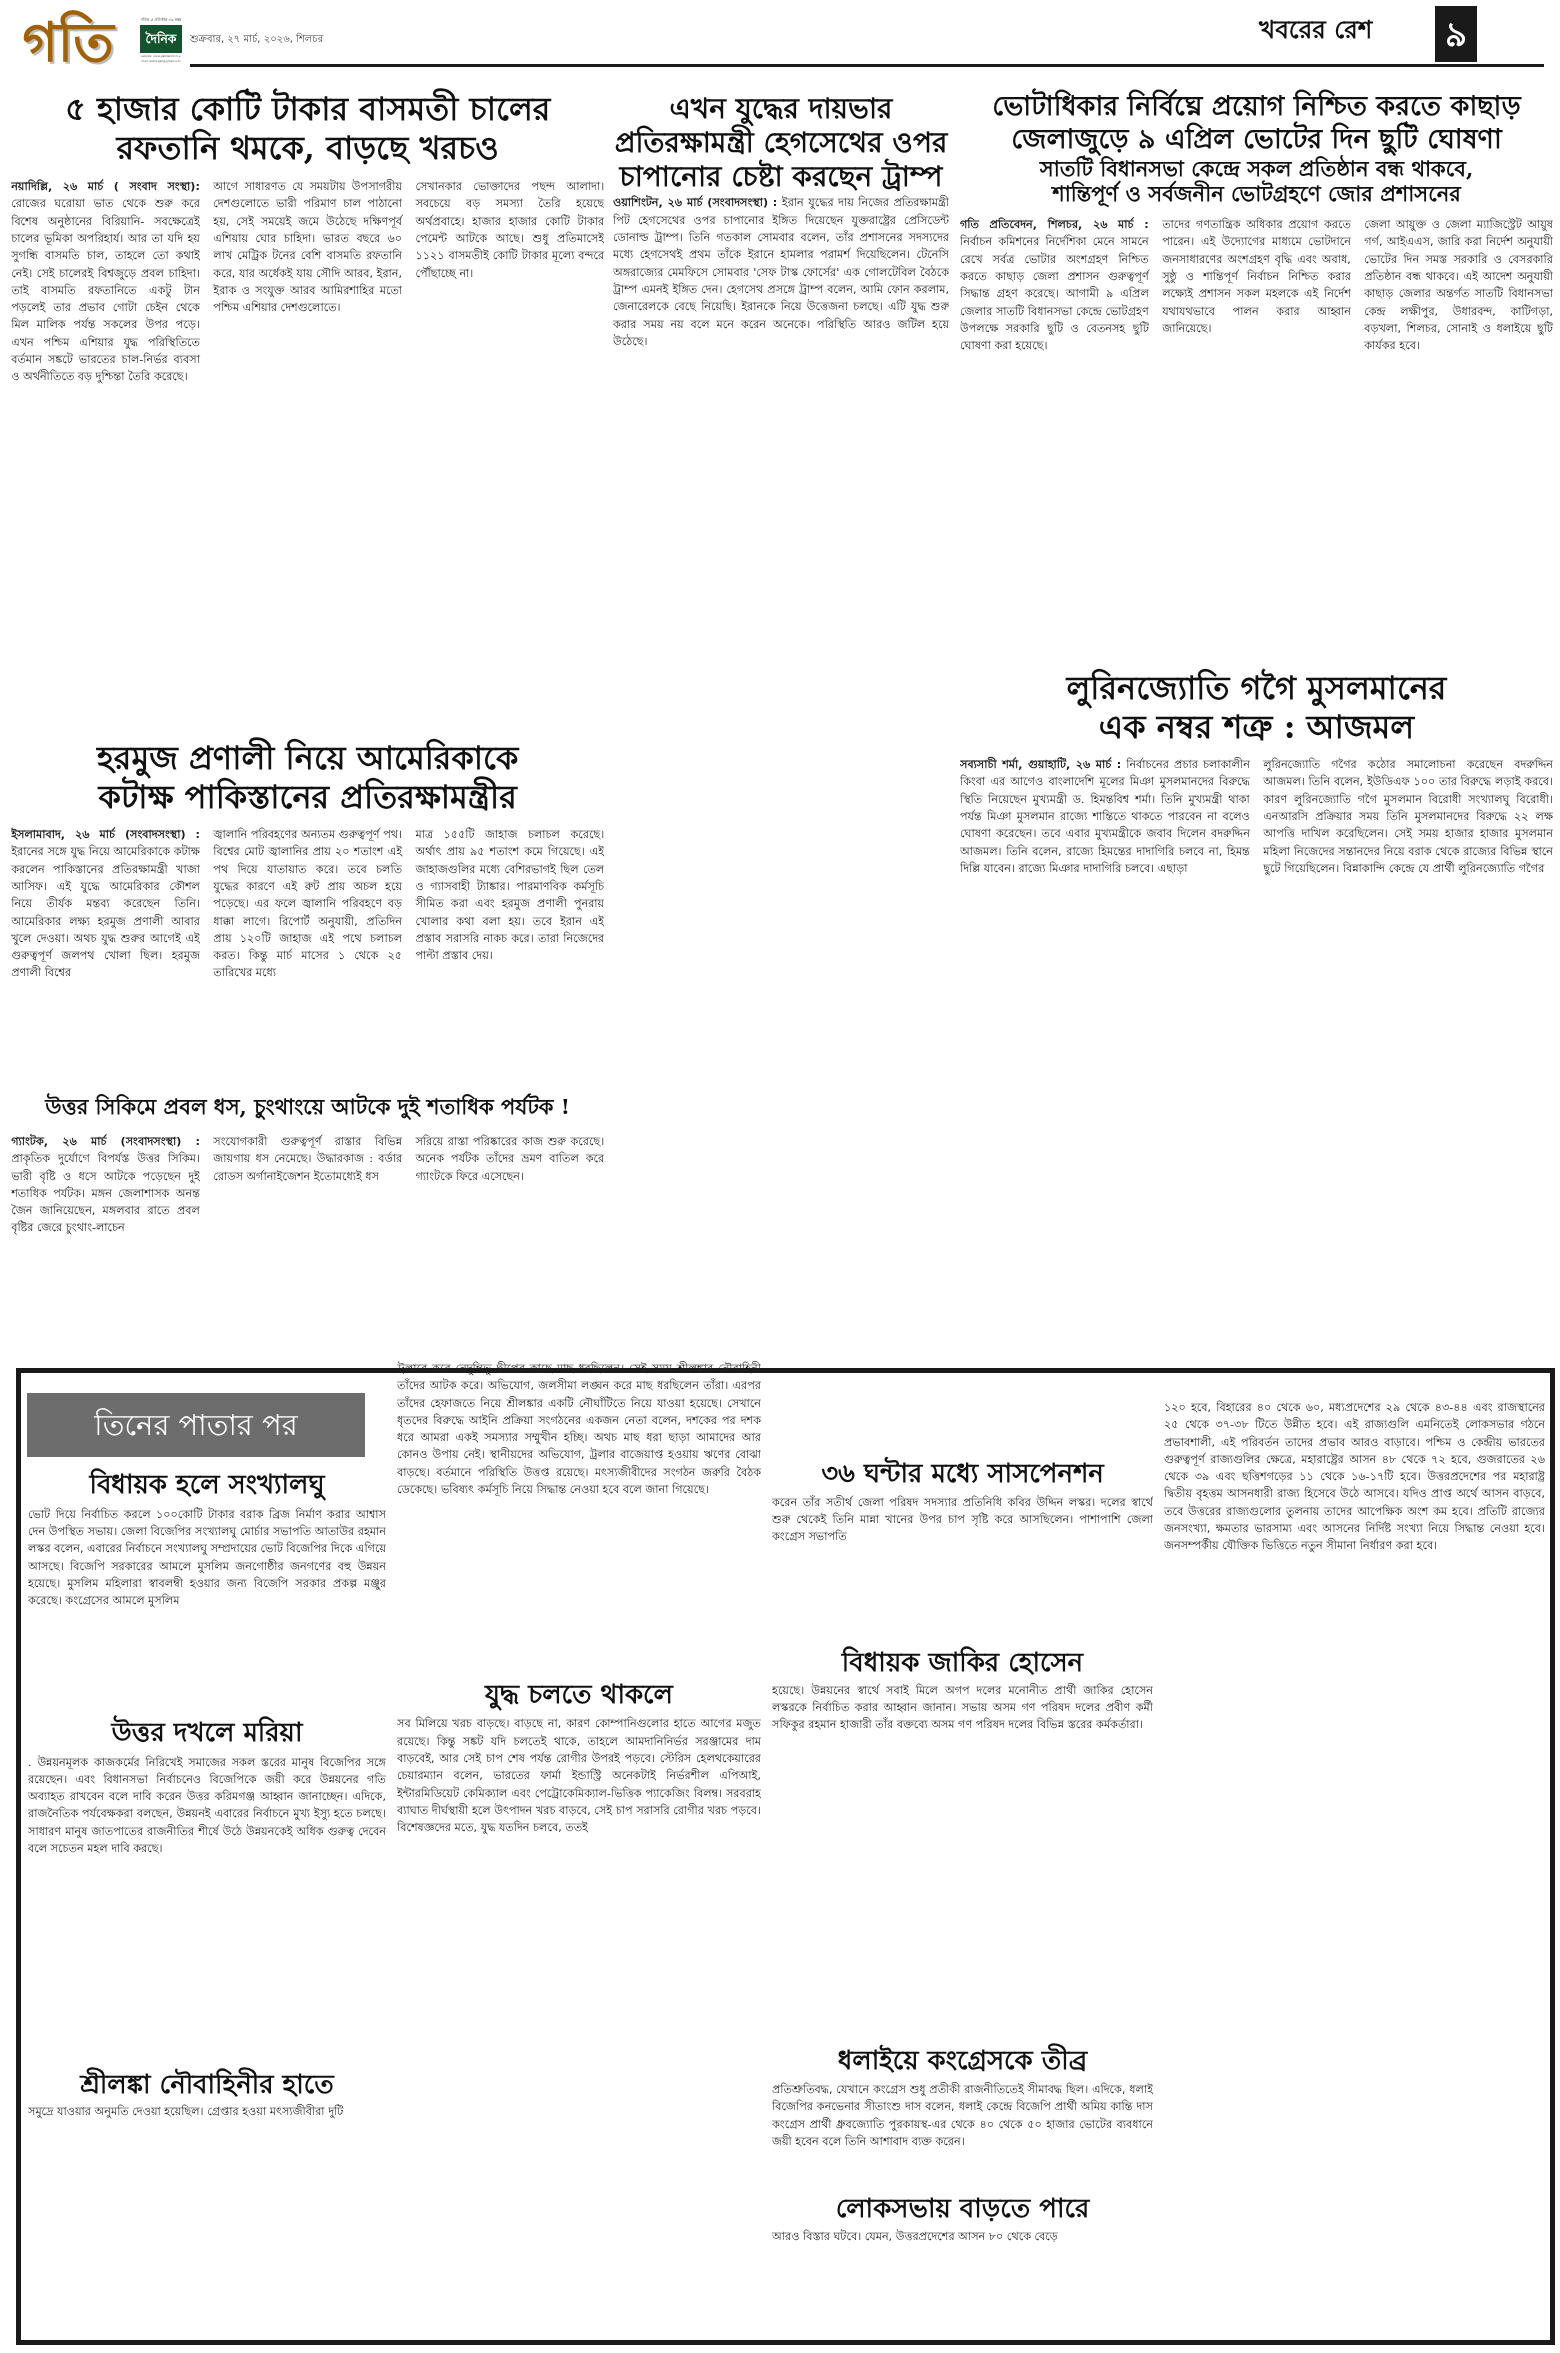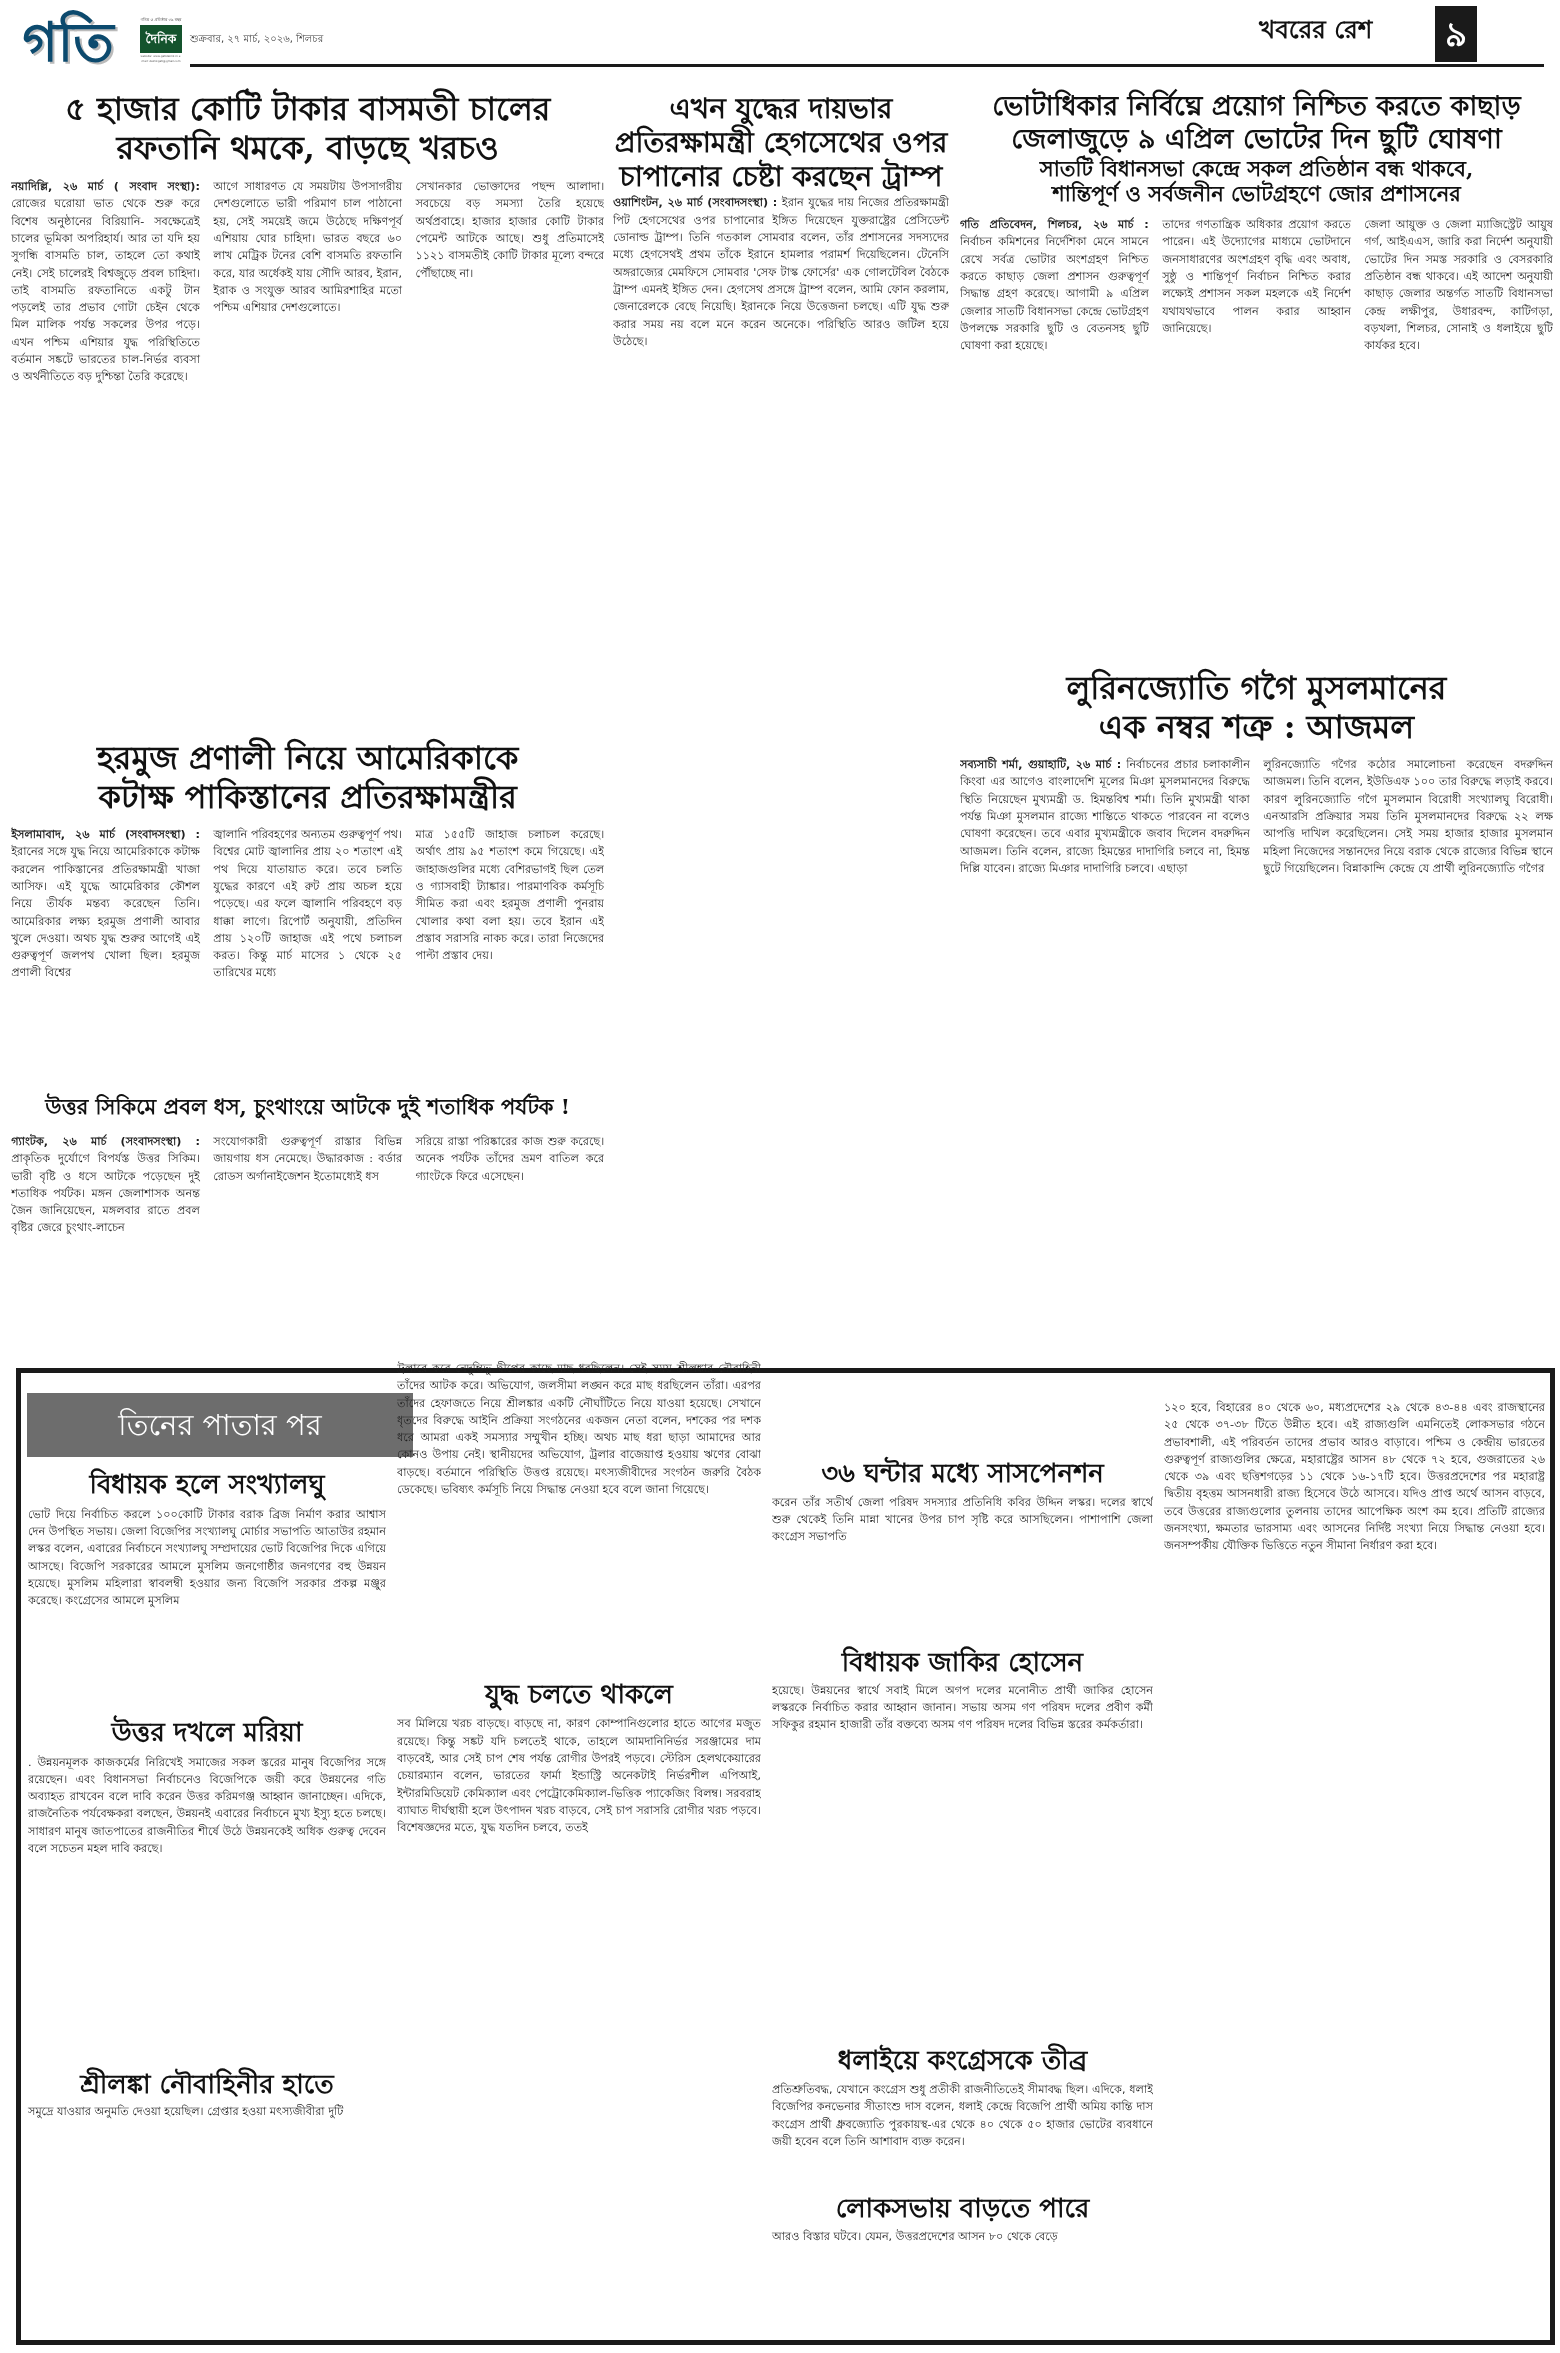--- a/index.html
+++ b/index.html
@@ -3,38 +3,38 @@
 <meta charset="utf-8">
 <style>
   * { box-sizing: border-box; margin: 0; padding: 0; }
   html, body { background: #fff; }
   body {
     width: 1561px; height: 2354px; position: relative; overflow: hidden;
     font-family: "DejaVu Sans", sans-serif; color: #111;
   }
   .abs { position: absolute; }
   
-  .logo { left: 22.4px; top: 11.2px; width: 112px; height: 62px; font-family: "DejaVu Serif", serif; font-weight: bold; font-size: 54px; line-height: 62px; color: #0c4a6e; text-shadow: 2.2px 2.2px 0 #bbb; }
+  .logo { left: 22.4px; top: 11.2px; width: 112px; height: 62px; font-family: "DejaVu Serif", serif; font-weight: bold; font-size: 54px; line-height: 62px; color: #a16207; text-shadow: 2.2px 2.2px 0 #bbb; }
   .badge-wrap { left: 140px; top: 17px; width: 42px; height: 56px; }
   .badge-top { font-size: 3.9px; color: #333; text-align: center; }
   .badge-red { background: #14532d; color: #fff; font-weight: bold; font-size: 12.3px; text-align: center; height: 28px; line-height: 28px; margin: 1.1px 0; }
   .badge-bottom { font-size: 2.8px; color: #555; text-align: center; line-height: 4.5px; }
   .dateline { left: 190px; top: 31px; font-size: 10px; color: #404040; }
   .rule-top { left: 190px; top: 64px; width: 1354px; height: 3.4px; background: #1a1a1a; }
   .section-title { left: 1259px; top: 11.2px; font-size: 24.6px; font-weight: bold; color: #111; }
   .page-num { left: 1435px; top: 5.6px; width: 42px; height: 56px; background: #1a1a1a; color: #fff; font-size: 34px; font-weight: bold; text-align: center; line-height: 56px; }
 
   .headline { font-family: "DejaVu Serif", serif; font-weight: bold; color: #111; text-align: center; line-height: 1.22; }
   .body-text { font-size: 11.2px; line-height: 17.3px; color: #222; text-align: justify; }
   .cols { display: flex; gap: 13.4px; }
   .cols > div { flex: 1; }
   .dl { font-weight: bold; }
 
   .bottom-box { left: 15.7px; top: 1368px; width: 1539px; height: 977px; border: 5.6px solid #1a1a1a; }
-  .cont-banner { left: 27px; top: 1393px; width: 386px; height: 64px; background: #6d6d6d; color: #fff; font-size: 29px; font-family: "DejaVu Serif", serif; text-align: center; line-height: 64px; }
+  .cont-banner { left: 27px; top: 1393px; width: 338px; height: 64px; background: #6d6d6d; color: #fff; font-size: 29px; font-family: "DejaVu Serif", serif; text-align: center; line-height: 64px; }
   .sub-head { font-family: "DejaVu Serif", serif; font-weight: bold; font-size: 26px; text-align: center; line-height: 1.2; }
 </style>
 </head>
 <body>
 
 <div class="abs logo">গতি</div>
 <div class="abs badge-wrap">
   <div class="badge-top">গতির ও প্রতিষ্ঠার ৩৯ বছর</div>
   <div class="badge-red">দৈনিক</div>
   <div class="badge-bottom">website: www.gatidainik.in e-mail: dainikgati@gmail.com</div>

